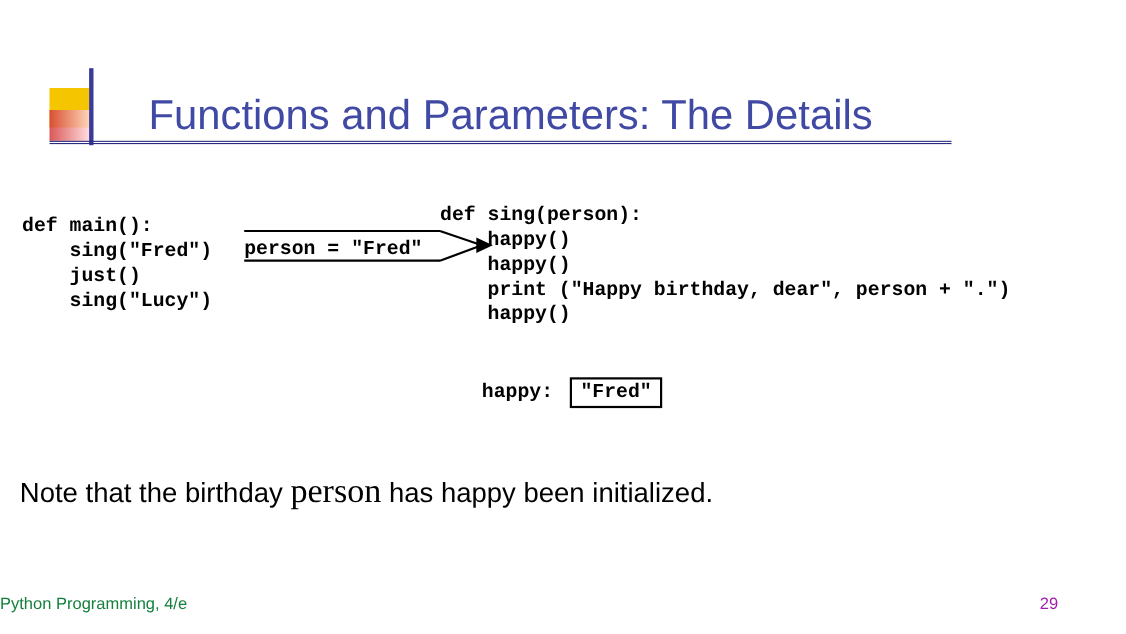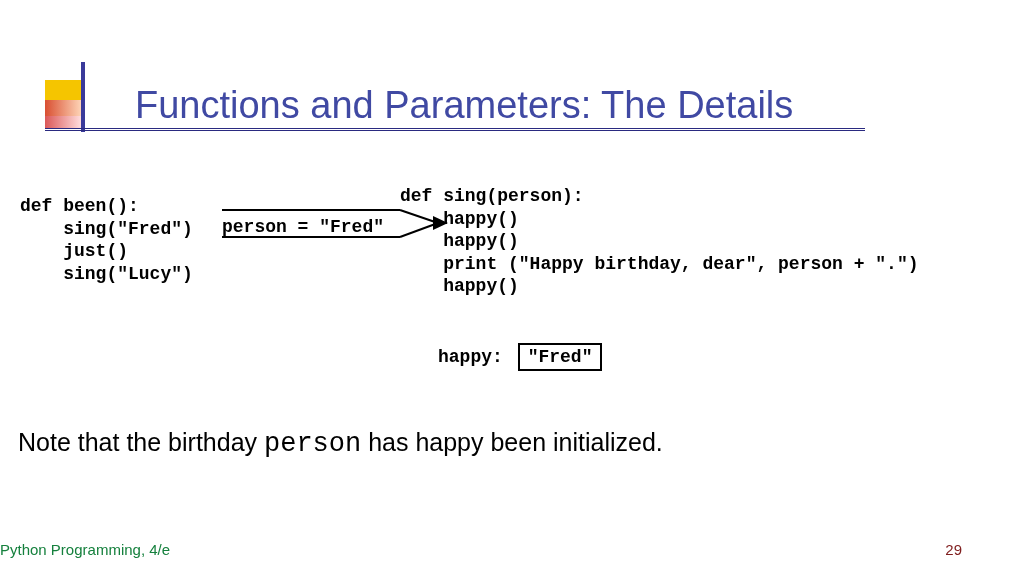--- a/index.html
+++ b/index.html
@@ -132,55 +132,55 @@
   }
   .note {
     position: absolute;
     top: 428px;
     left: 18px;
     font-size: 25px;
     color: #000;
     font-family: Verdana, sans-serif;
   }
   .note .mono {
-    font-family: Liberation Mono, monospace;
-    font-size: 27px;
+    font-family: Liberation Serif, serif;
+    font-size: 31px;
     text-align: center;
   }
   .footer {
     position: absolute;
     bottom: 18px;
     left: 0;
     right: 0;
     text-align: left;
     font-size: 15px;
     color: #15803d;
   }
   .pagenum {
     position: absolute;
     bottom: 18px;
     right: 62px;
     font-size: 15px;
-    color: #7f1d1d;
+    color: #a21caf;
   }
 </style>
 </head>
 <body>
 
 <div class="decoration">
   <div class="yellow"></div>
   <div class="red"></div>
   <div class="vline"></div>
   <div class="hline"></div>
 </div>
 
 <div class="title">Functions and Parameters: The Details</div>
 
 <div class="code-area">
-  <div class="code-left"><span>def been():</span>
+  <div class="code-left"><span>def main():</span>
 <span>    sing("Fred")</span>
 <span>    just()</span>
 <span>    sing("Lucy")</span></div>
 
   <div class="code-right"><span>def sing(person):</span>
 <span>    happy()</span>
 <span>    happy()</span>
 <span>    print ("Happy birthday, dear", person + ".")</span>
 <span>    happy()</span></div>
 

